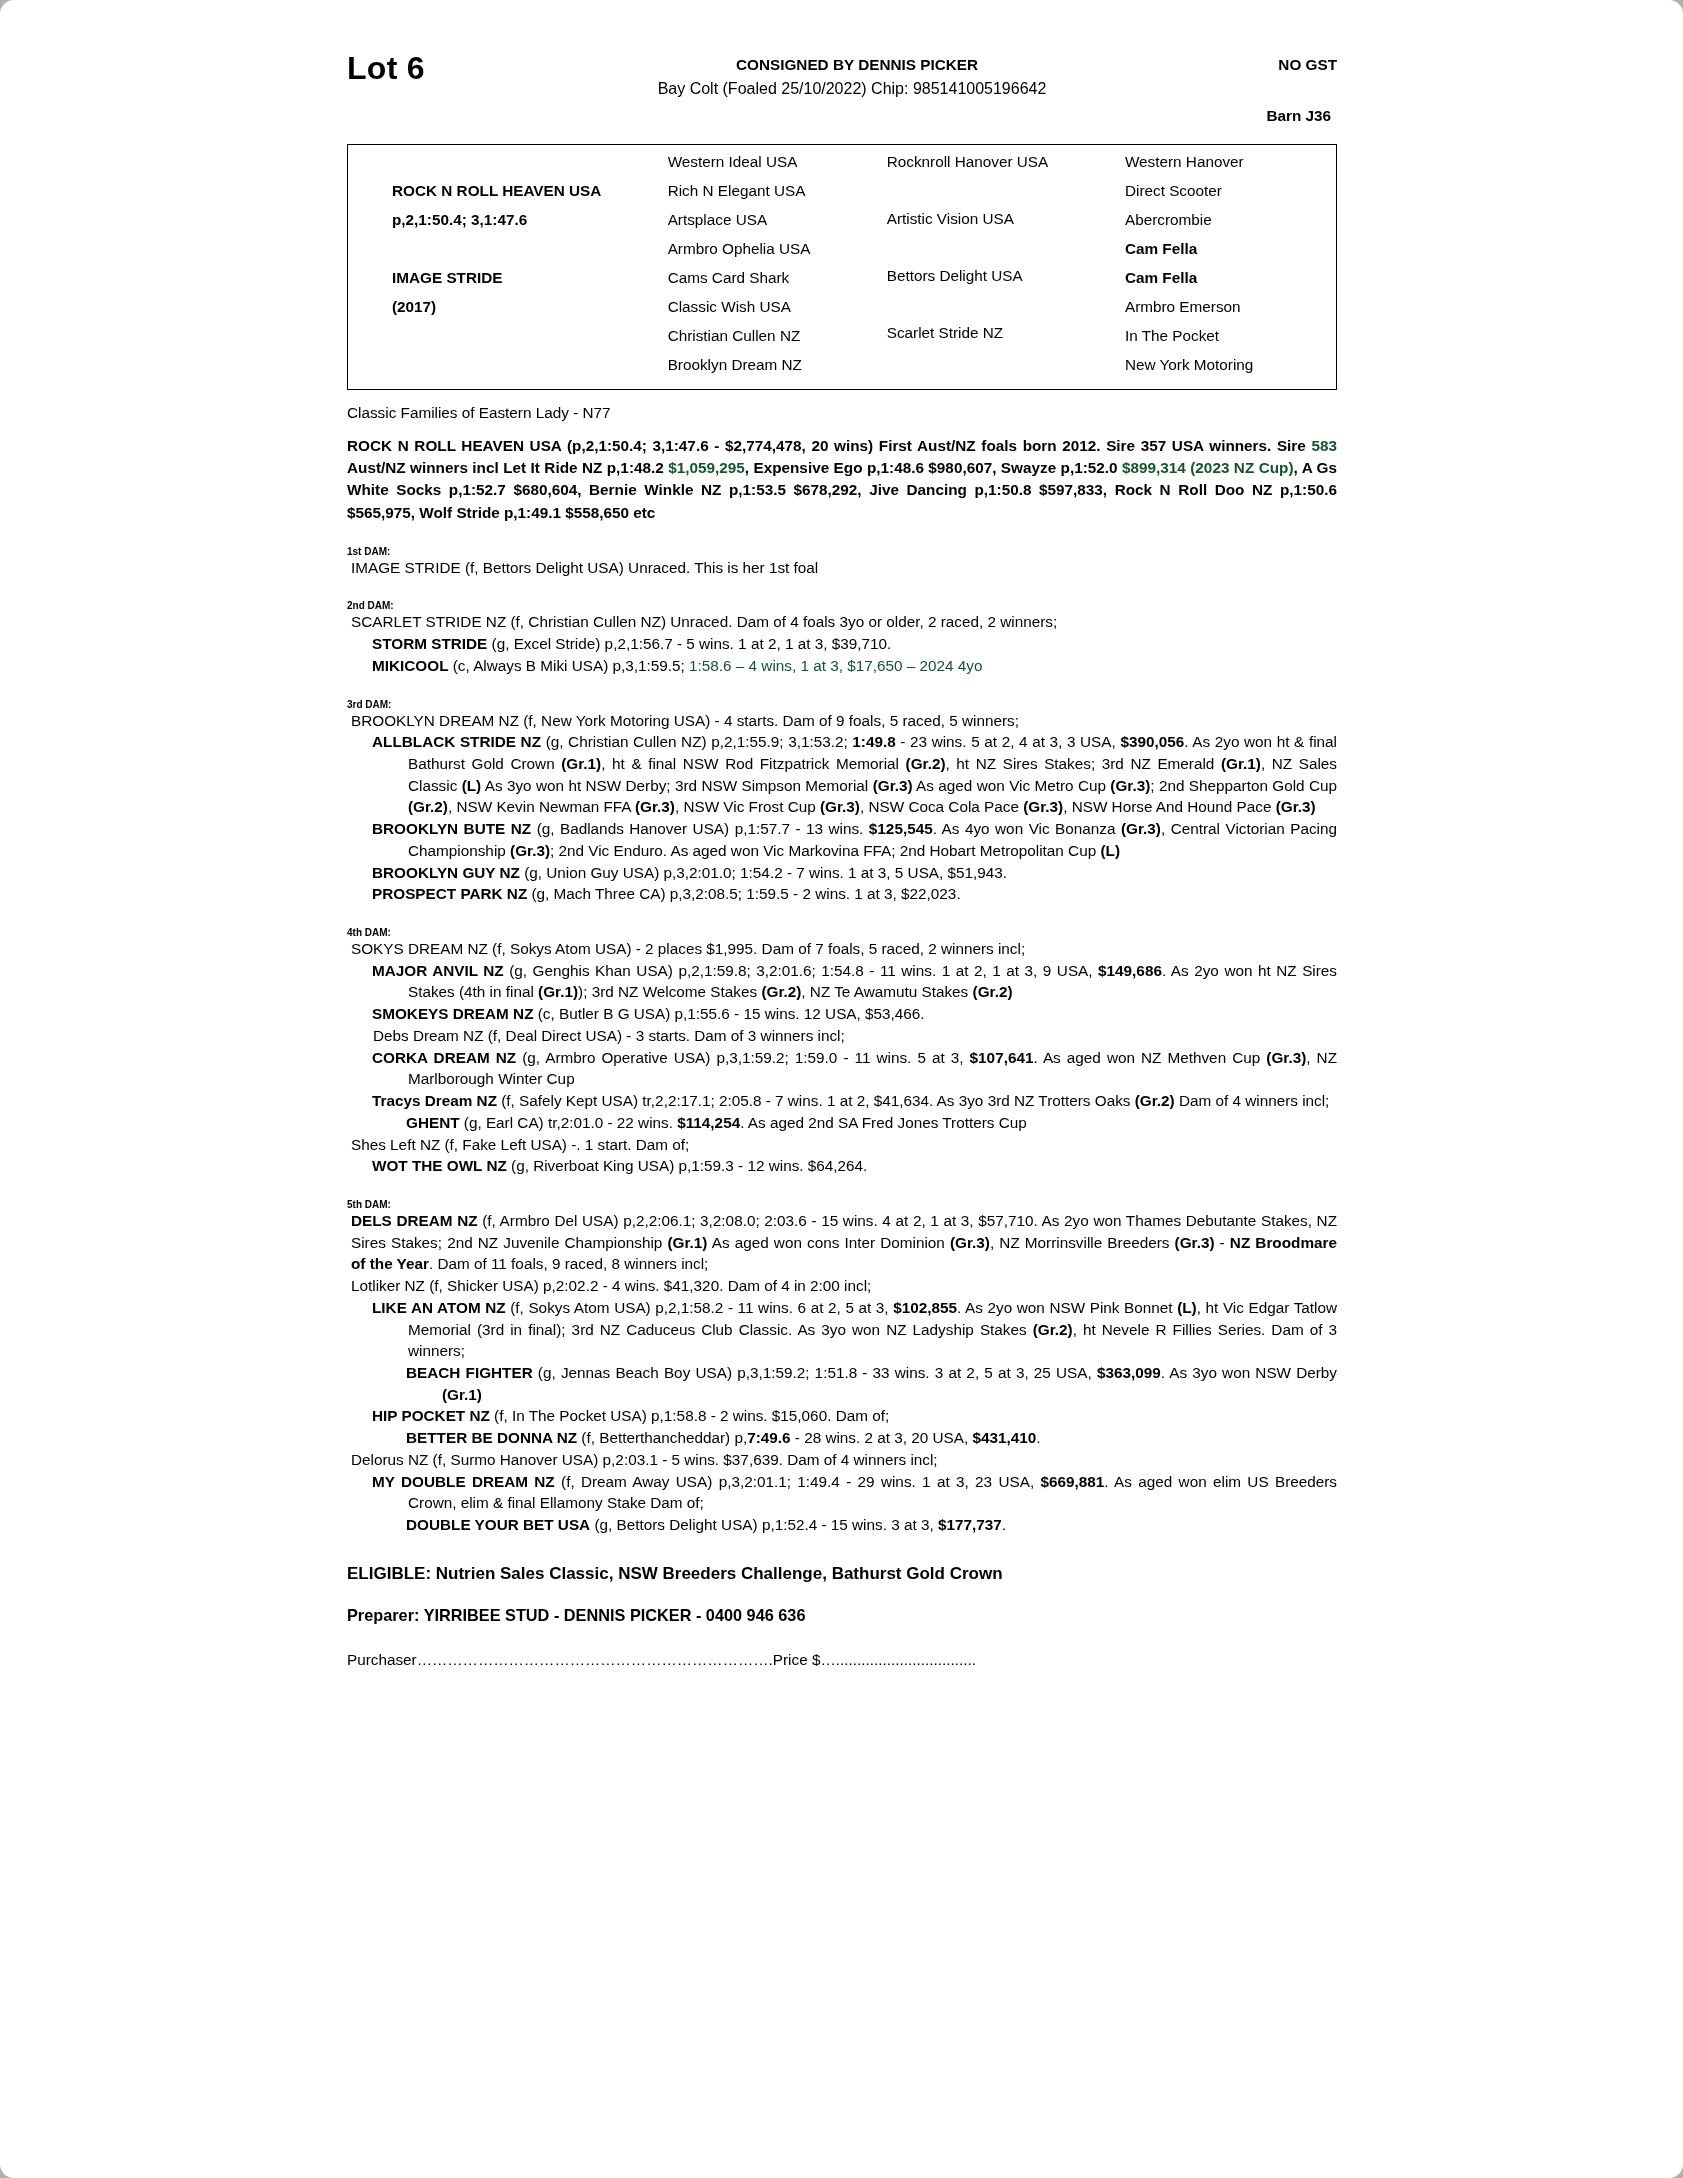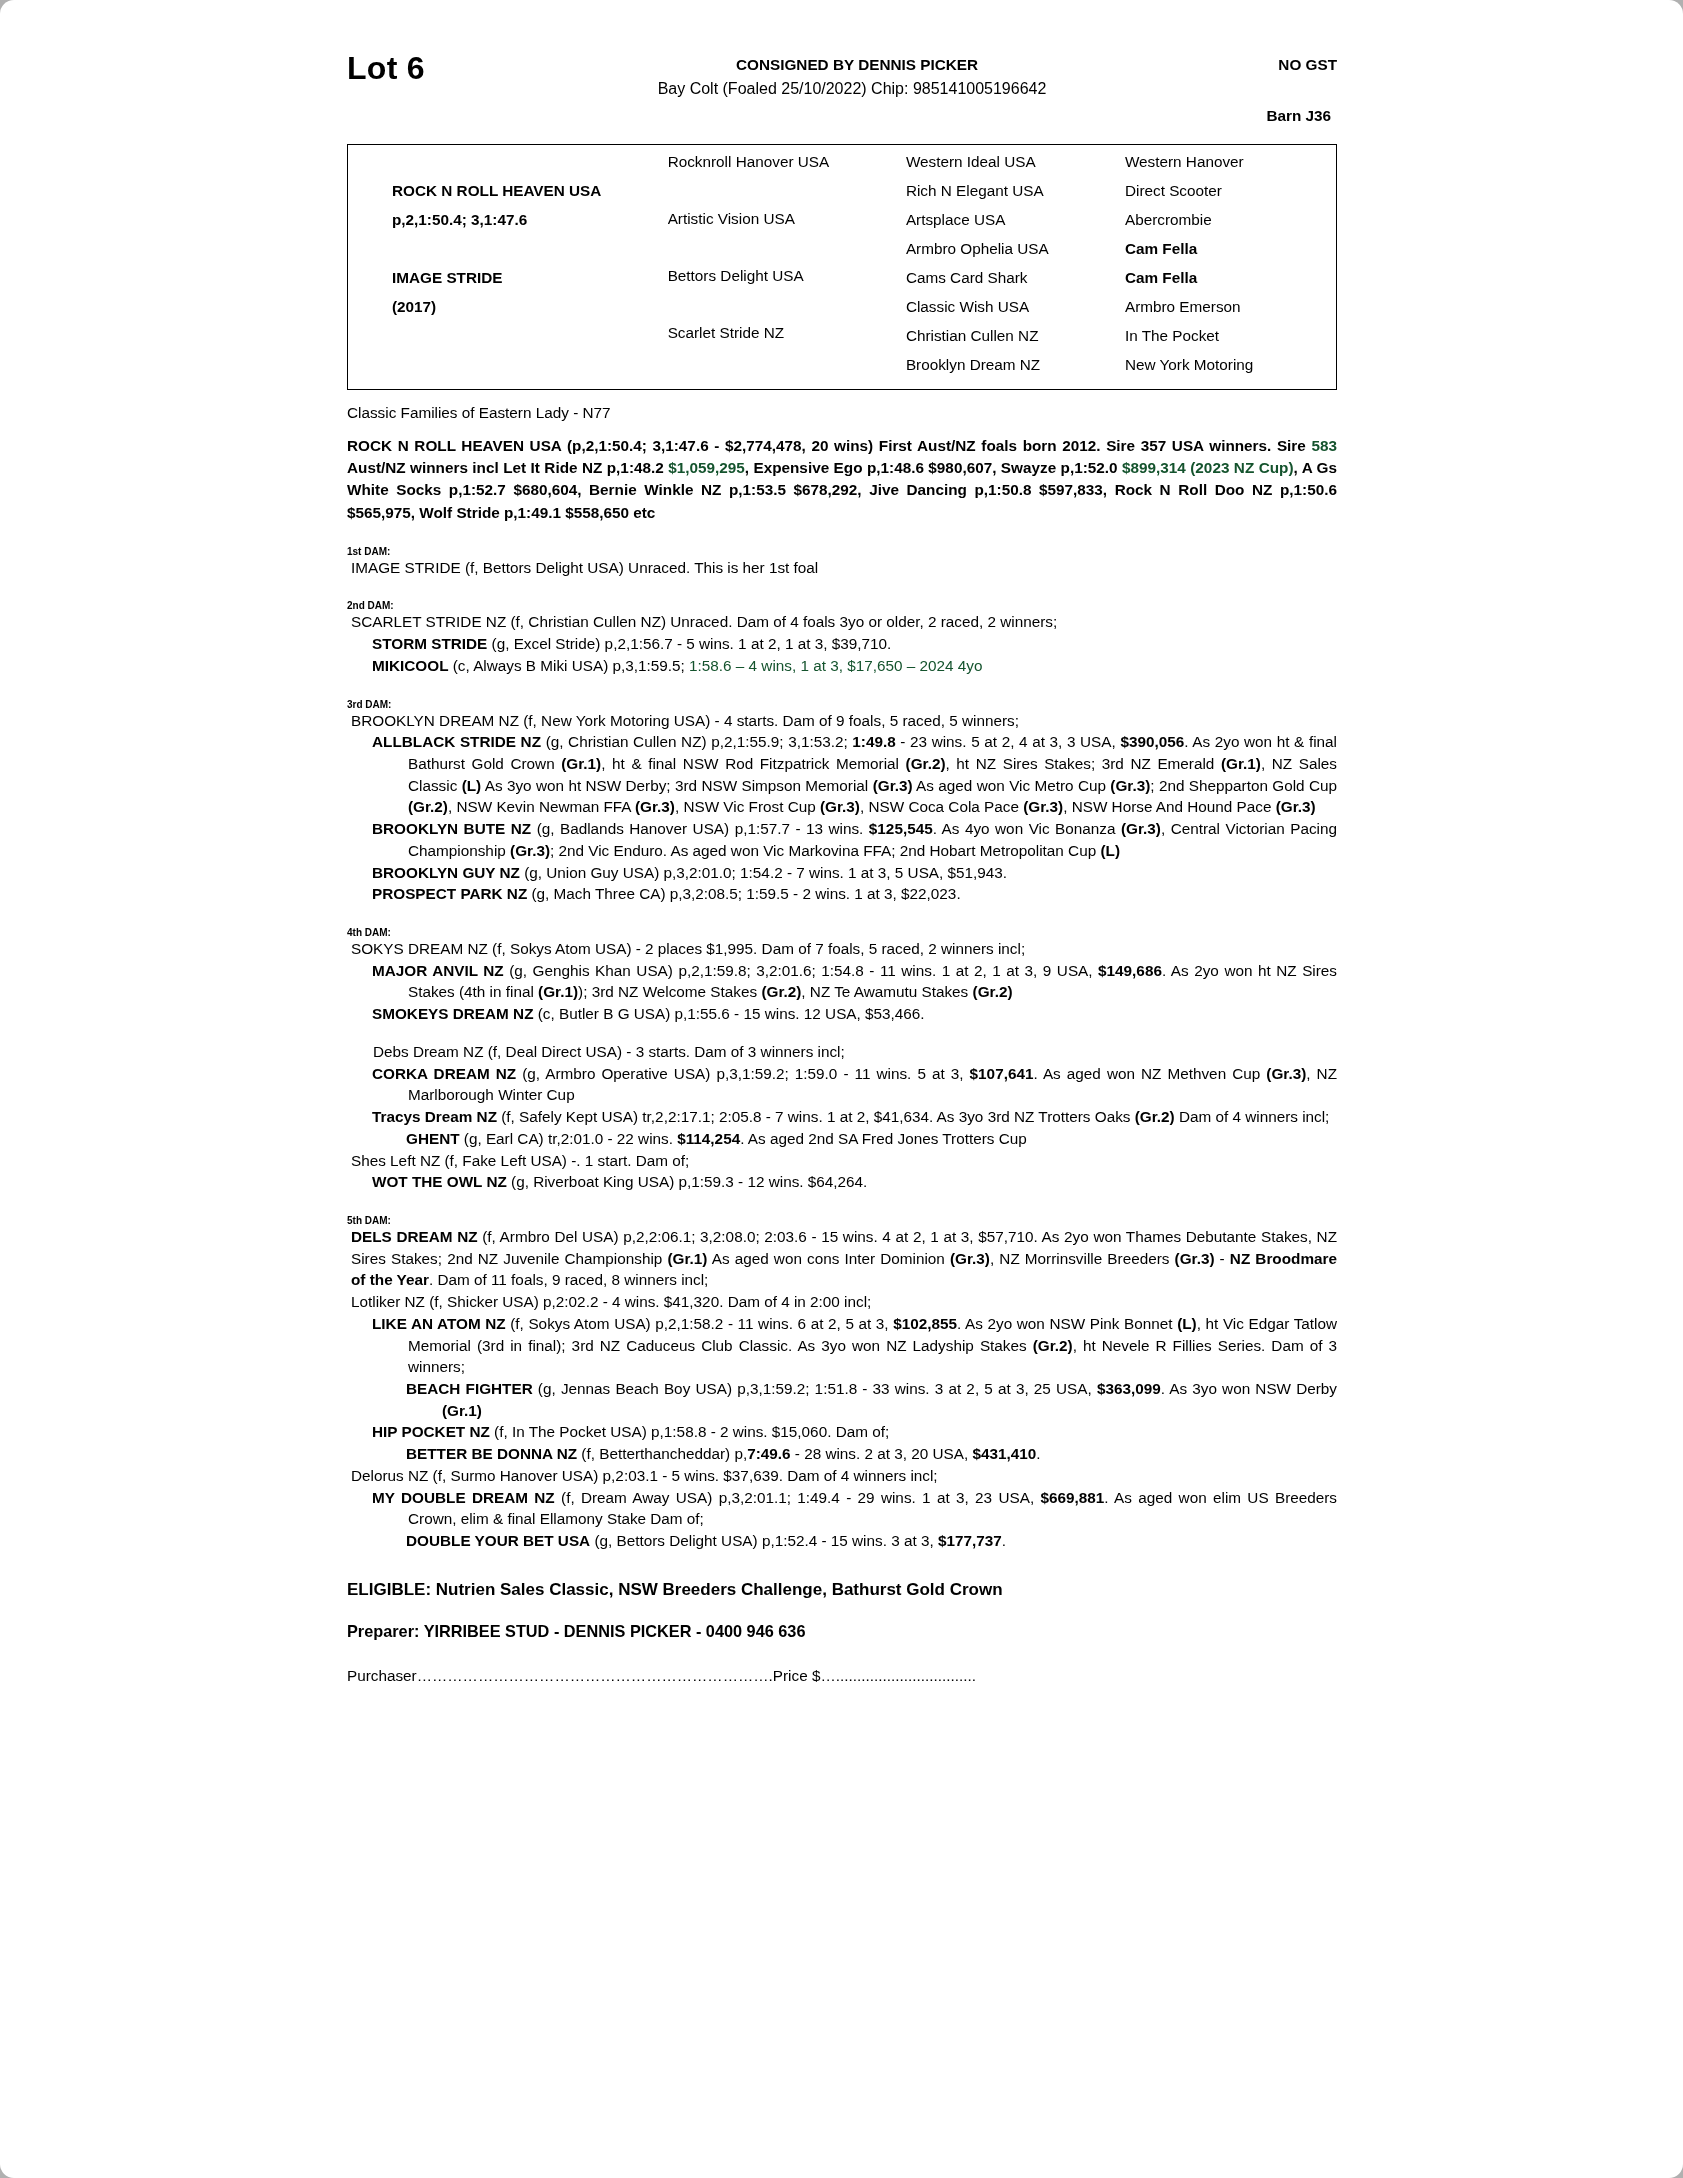--- a/index.html
+++ b/index.html
@@ -112,21 +112,21 @@
     font-weight: bold;
     margin-top: 22px;
   }
   p.l0, p.l1, p.l2, p.l3 {
     font-size: 15.3px;
     line-height: 1.42;
     margin: 0;
     text-align: justify;
   }
   p.l0 { padding-left: 4px; text-indent: 0; }
-  p.l1 { padding-left: 26px; text-indent: 0; margin-top: 16px; }
+  p.l1 { padding-left: 26px; text-indent: 0; }
   p.l2 { padding-left: 61px; text-indent: -36px; }
   p.l3 { padding-left: 95px; text-indent: -36px; }
   .eligible {
     font-size: 17px;
     font-weight: bold;
     margin-top: 28px;
   }
   .preparer {
     font-size: 16.3px;
     font-weight: bold;
@@ -152,36 +152,36 @@
       <div class="barn">Barn J36</div>
     </div>
 
     <div class="ped" id="ped-table">
       <div class="col col1" style="padding-top: 35px;">
           <div class="cell b">ROCK N ROLL HEAVEN USA</div>
           <div class="cell b">p,2,1:50.4; 3,1:47.6</div>
           <div class="cell" style="height: 29px;"></div>
           <div class="cell b">IMAGE STRIDE</div>
           <div class="cell b">(2017)</div>
-        </div>
-      <div class="col col2" style="padding-top: 6px;">
-          <div class="cell" style="height: 57px;">Rocknroll Hanover USA</div>
-          <div class="cell" style="height: 57px;">Artistic Vision USA</div>
-          <div class="cell" style="height: 57px;">Bettors Delight USA</div>
-          <div class="cell" style="height: 57px;">Scarlet Stride NZ</div>
         </div>
       <div class="col col3">
           <div class="cell">Western Ideal USA</div>
           <div class="cell">Rich N Elegant USA</div>
           <div class="cell">Artsplace USA</div>
           <div class="cell">Armbro Ophelia USA</div>
           <div class="cell">Cams Card Shark</div>
           <div class="cell">Classic Wish USA</div>
           <div class="cell">Christian Cullen NZ</div>
           <div class="cell">Brooklyn Dream NZ</div>
+        </div>
+      <div class="col col2" style="padding-top: 6px;">
+          <div class="cell" style="height: 57px;">Rocknroll Hanover USA</div>
+          <div class="cell" style="height: 57px;">Artistic Vision USA</div>
+          <div class="cell" style="height: 57px;">Bettors Delight USA</div>
+          <div class="cell" style="height: 57px;">Scarlet Stride NZ</div>
         </div>
       <div class="col col4">
           <div class="cell">Western Hanover</div>
           <div class="cell">Direct Scooter</div>
           <div class="cell">Abercrombie</div>
           <div class="cell b">Cam Fella</div>
           <div class="cell b">Cam Fella</div>
           <div class="cell">Armbro Emerson</div>
           <div class="cell">In The Pocket</div>
           <div class="cell">New York Motoring</div>

